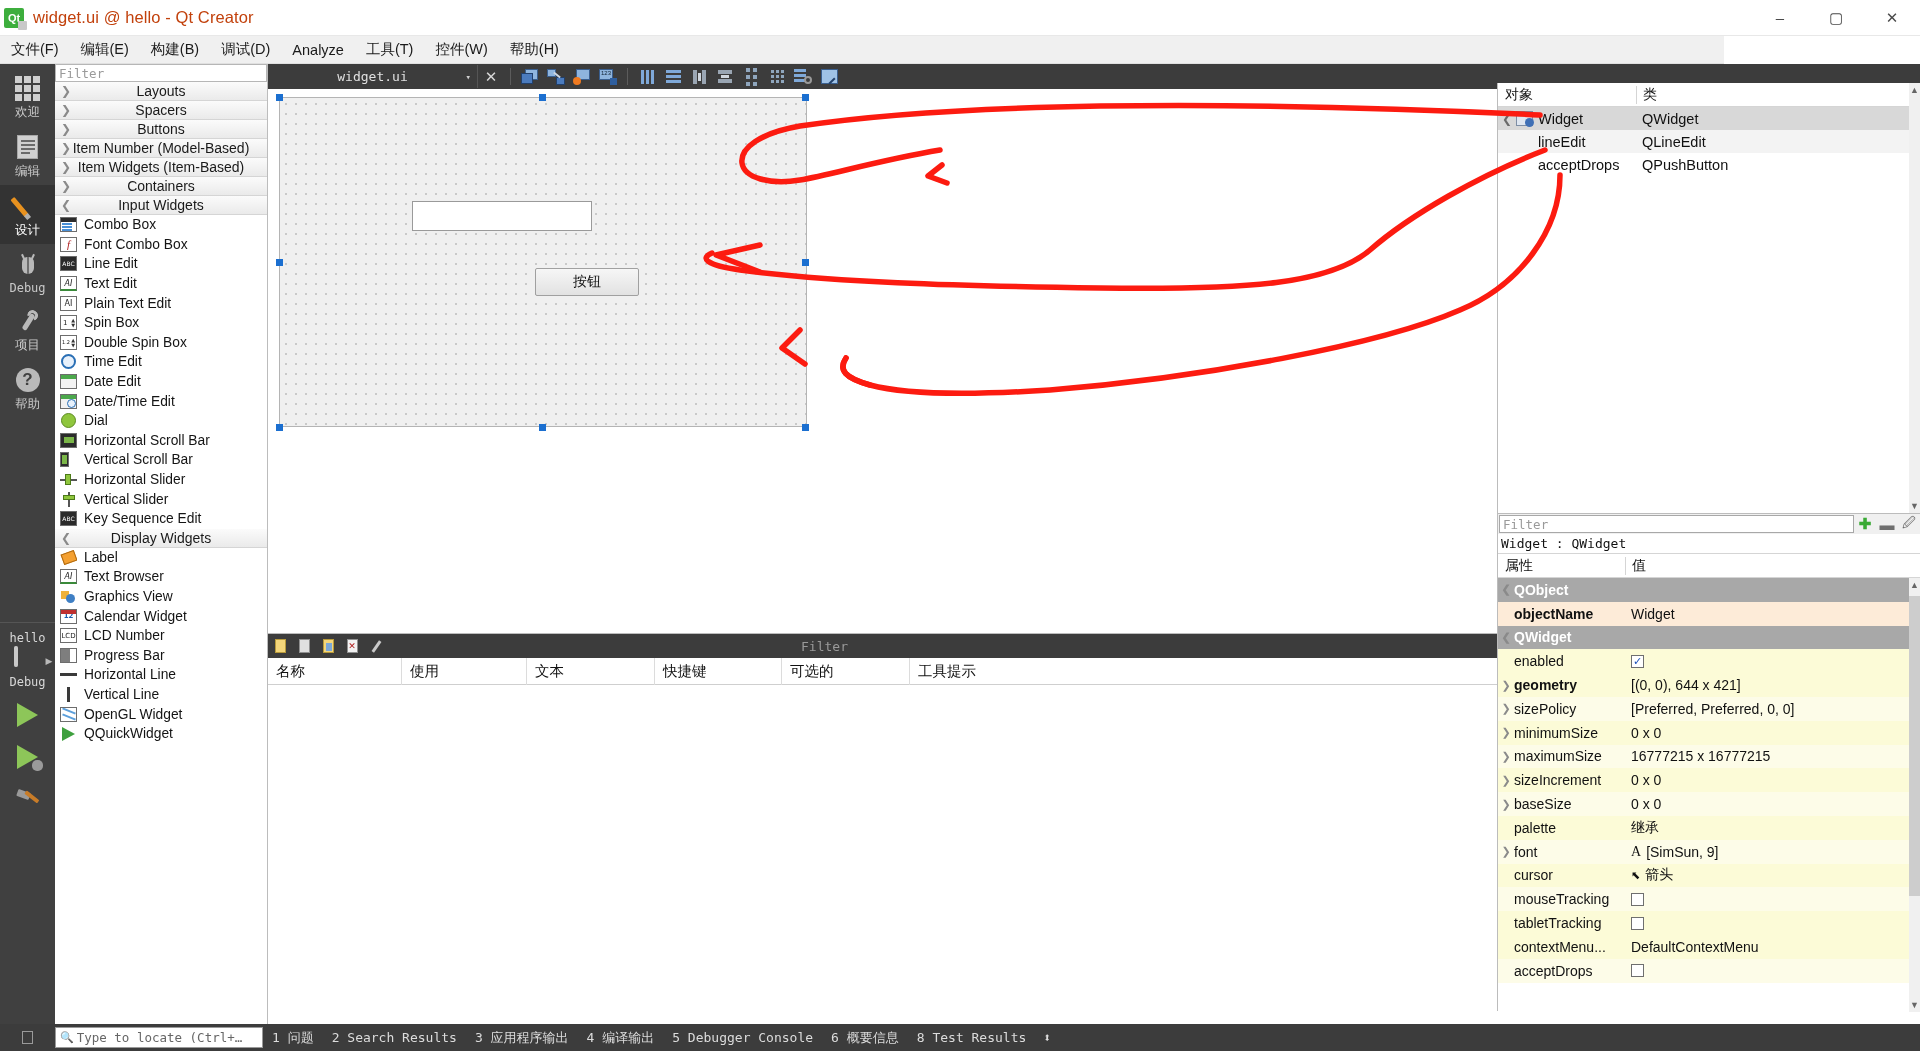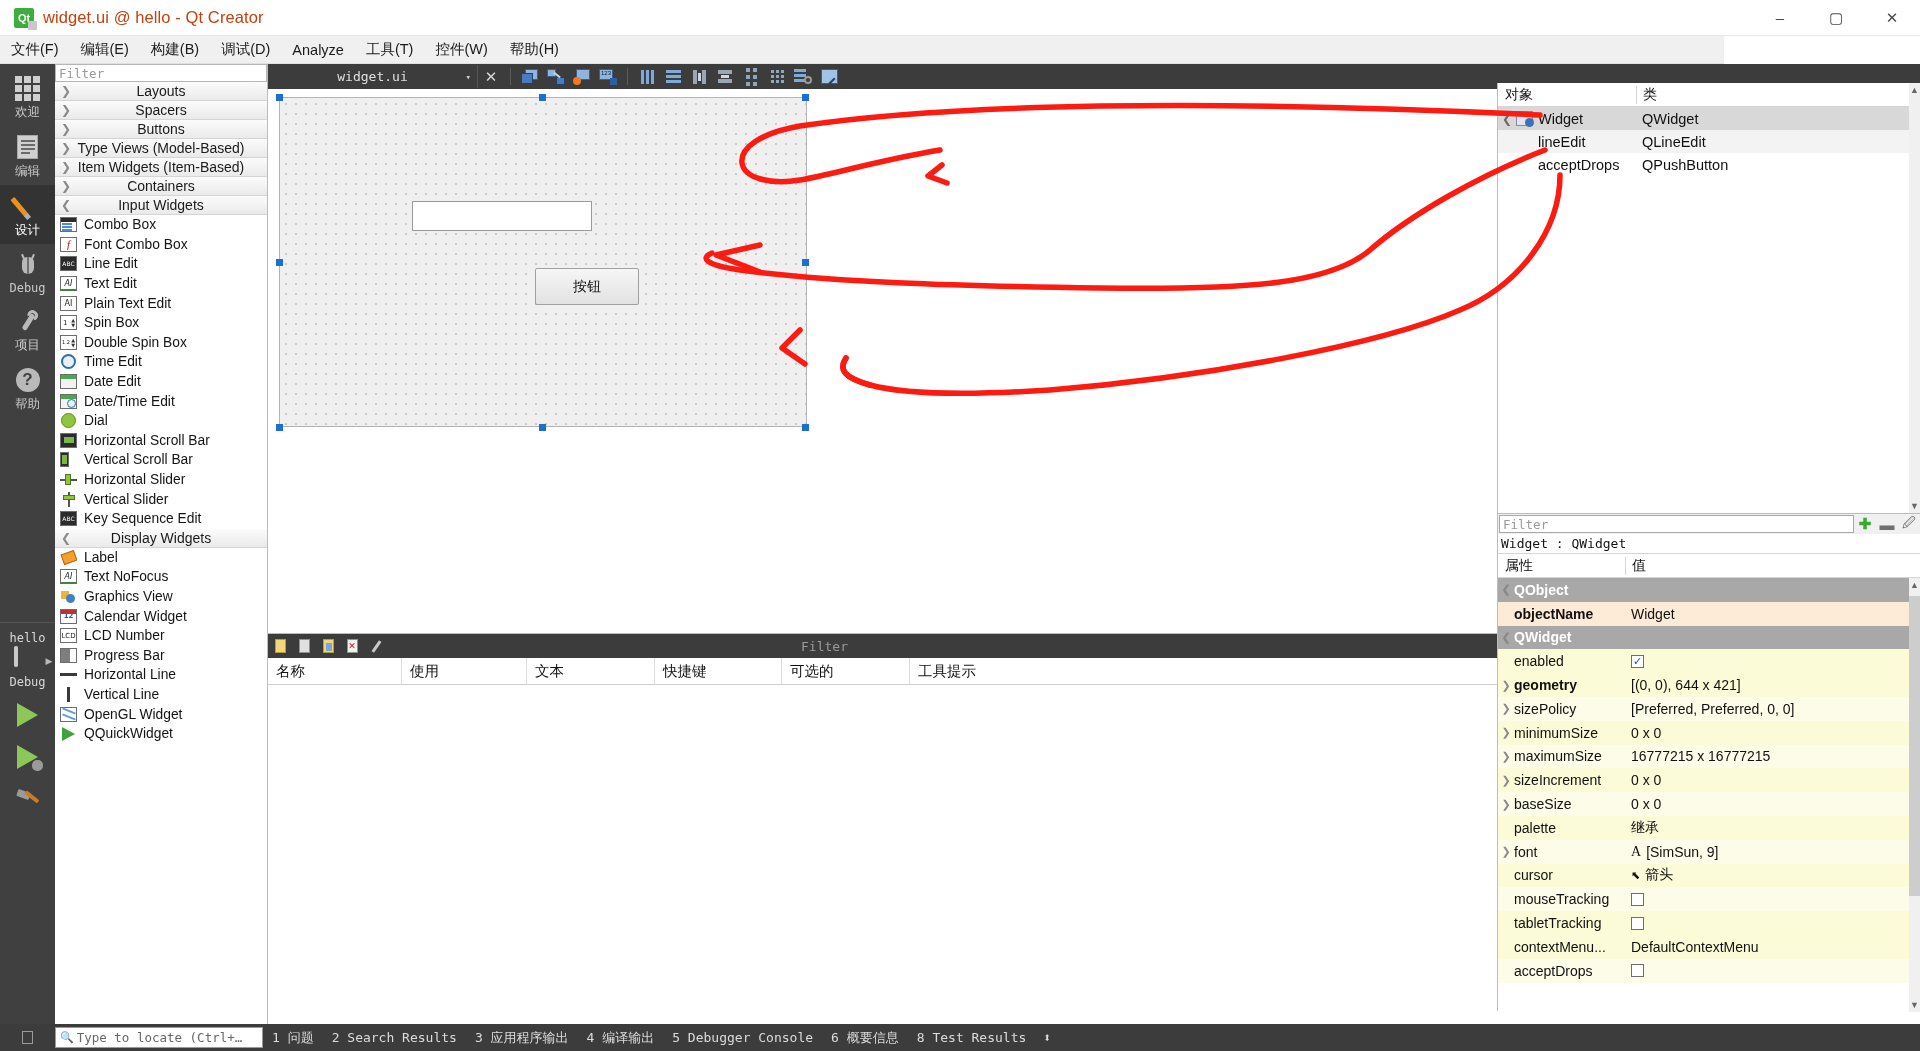--- a/index.html
+++ b/index.html
@@ -12,21 +12,21 @@
   }
   .app { position: relative; width: 1920px; height: 1051px; background: #ffffff; }
 
   
   .titlebar {
     position: absolute; left: 0; top: 0; width: 1920px; height: 36px;
     background: #ffffff; border-bottom: 1px solid #e8e8e8;
     display: flex; align-items: center;
   }
   .tb-icon {
-    width: 20px; height: 20px; margin-left: 14px; margin-right: 9px;
+    width: 20px; height: 20px; margin-left: 4px; margin-right: 9px;
     background: #3dae3d; border-radius: 2px; position: relative;
     display: flex; align-items: center; justify-content: center;
     color: #fff; font-size: 11px; font-weight: bold;
   }
   .tb-icon::after {
     content: ""; position: absolute; right: -3px; bottom: -2px;
     width: 9px; height: 9px; background: #c8c8c8; border-radius: 1px;
   }
   .tb-title { font-size: 16.5px; color: #c2410c; letter-spacing: .1px; }
   .tb-ctrls { margin-left: auto; display: flex; height: 36px; }
@@ -153,21 +153,21 @@
     background: #f0f0f0; border: 1px solid #b4b4b4;
     background-image: radial-gradient(#c9c9c9 1px, transparent 1px);
     background-size: 10px 10px; background-position: 1px 1px;
   }
   .handle { position: absolute; width: 7px; height: 7px; background: #1b6fd0; }
   .lineedit {
     position: absolute; left: 132px; top: 103px; width: 180px; height: 30px;
     background: #ffffff; border: 1px solid #9a9a9a;
   }
   .pushbtn {
-    position: absolute; left: 255px; top: 170px; width: 104px; height: 37px;
+    position: absolute; left: 255px; top: 170px; width: 104px; height: 28px;
     background: linear-gradient(#f6f6f6, #e2e2e2); border: 1px solid #a0a0a0;
     display: flex; align-items: center; justify-content: center;
     font-size: 14px; color: #111; border-radius: 2px;
   }
 
   
   .anno { position: absolute; left: 0; top: 0; width: 1920px; height: 1051px; pointer-events: none; }
 
   
   .objinspect {
@@ -404,21 +404,21 @@
       <div class="wb-cat">
         <span class="arrow">❯</span>
         <span>Spacers</span>
       </div>
       <div class="wb-cat">
         <span class="arrow">❯</span>
         <span>Buttons</span>
       </div>
       <div class="wb-cat">
         <span class="arrow">❯</span>
-        <span>Type Views (Model-Based)</span>
+        <span>Item Number (Model-Based)</span>
       </div>
       <div class="wb-cat">
         <span class="arrow">❯</span>
         <span>Item Widgets (Item-Based)</span>
       </div>
       <div class="wb-cat">
         <span class="arrow">❯</span>
         <span>Containers</span>
       </div>
       <div class="wb-cat">
@@ -527,21 +527,21 @@
       </div>
 
       <div class="wb-item">
         <span class="wb-ico" style="border:none;background:none">
           <span style="width:14px;height:11px;background:#f4a030;border:1px solid #b06a10;transform:rotate(-20deg);display:block"></span>
         </span>
         <span>Label</span>
       </div>
       <div class="wb-item">
         <span class="wb-ico" style="font-size:8px;font-style:italic;border-bottom:2px solid #3a8a3a">AI</span>
-        <span>Text NoFocus</span>
+        <span>Text Browser</span>
       </div>
       <div class="wb-item">
         <span class="wb-ico" style="border:none;background:none">
           <span style="position:absolute;left:1px;top:2px;width:8px;height:8px;background:#f0b23a"></span>
           <span style="position:absolute;left:6px;top:5px;width:9px;height:9px;border-radius:50%;background:#3f7fc4"></span>
         </span>
         <span>Graphics View</span>
       </div>
       <div class="wb-item">
         <span class="wb-ico" style="background:#fff;color:#1f5fae;font-size:7px;font-weight:bold">12

